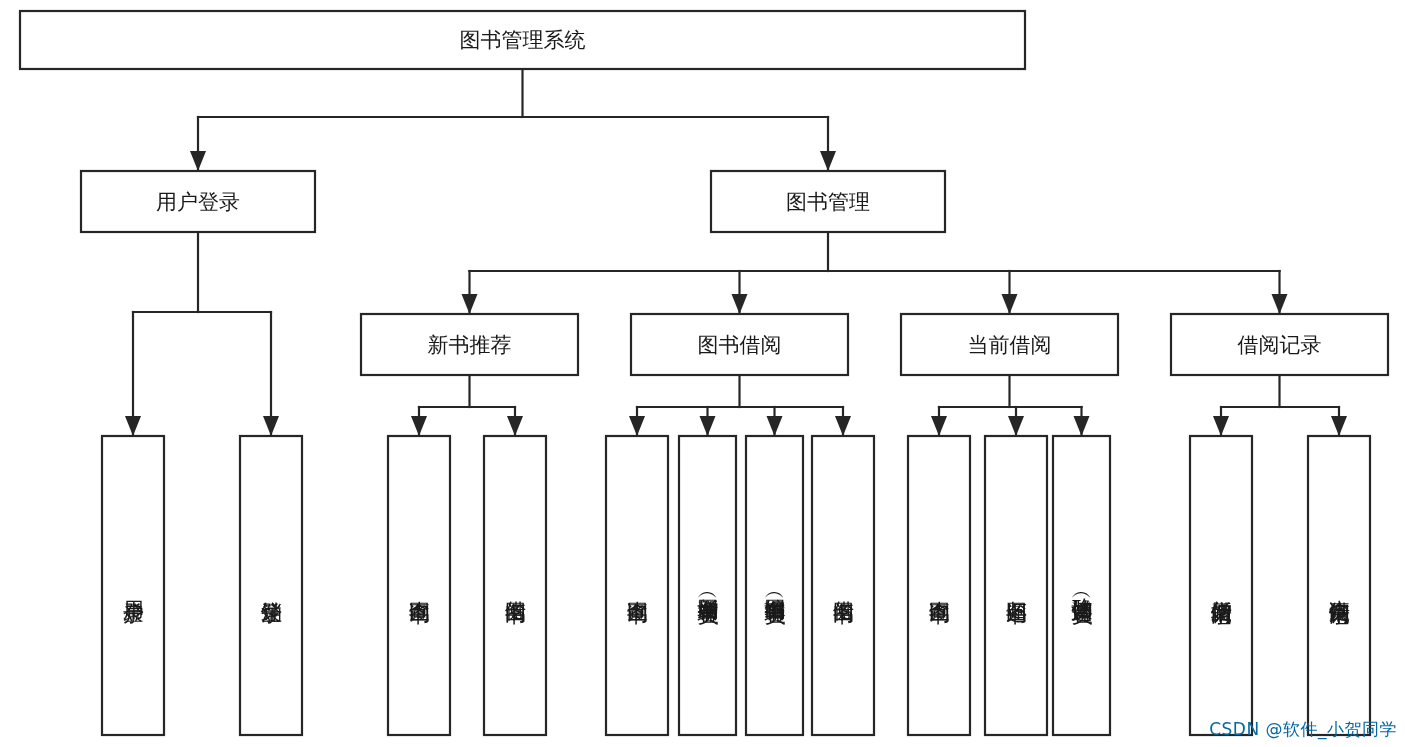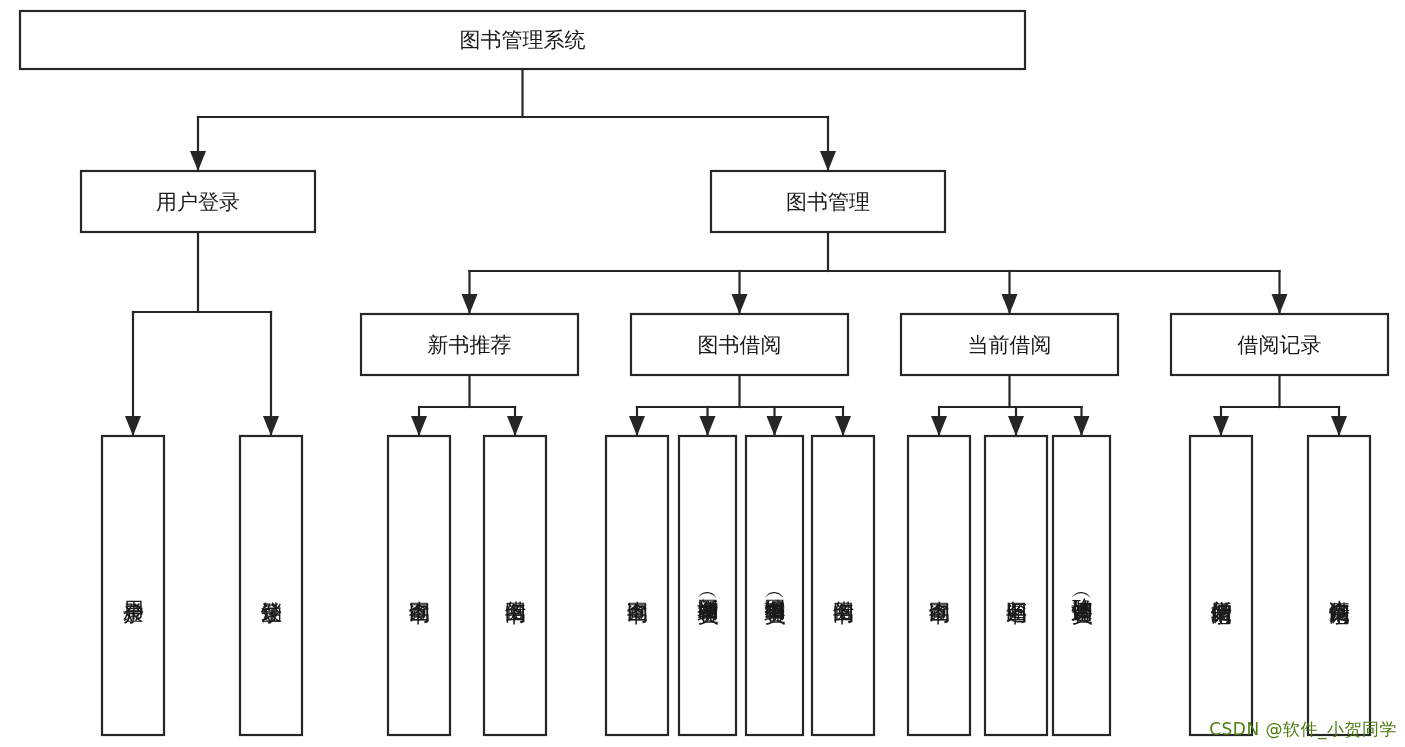--- a/index.html
+++ b/index.html
@@ -64,21 +64,21 @@
     white-space: nowrap;
     pointer-events: none;
     user-select: none;
   }
   .watermark {
     position: absolute;
     right: 8px;
     bottom: 6px;
     font-family: "DejaVu Sans", "Liberation Sans", sans-serif;
     font-size: 17px;
-    color: #4d7c0f;
+    color: #0369a1;
     letter-spacing: 0.5px;
     white-space: nowrap;
   }
 </style>
 </head>
 <body>
 
 <div id="diagram-root">
 
   <svg class="tree-canvas" viewBox="0 0 1405 747">

